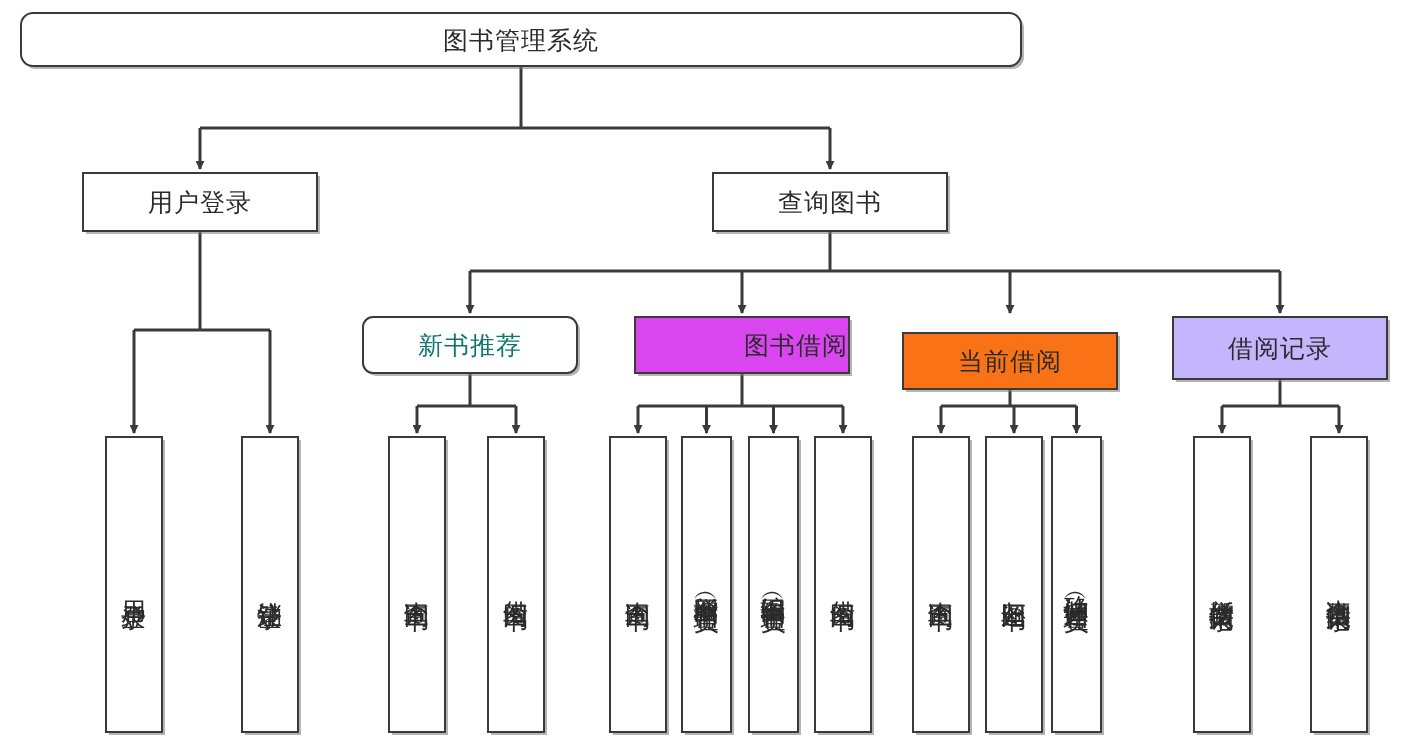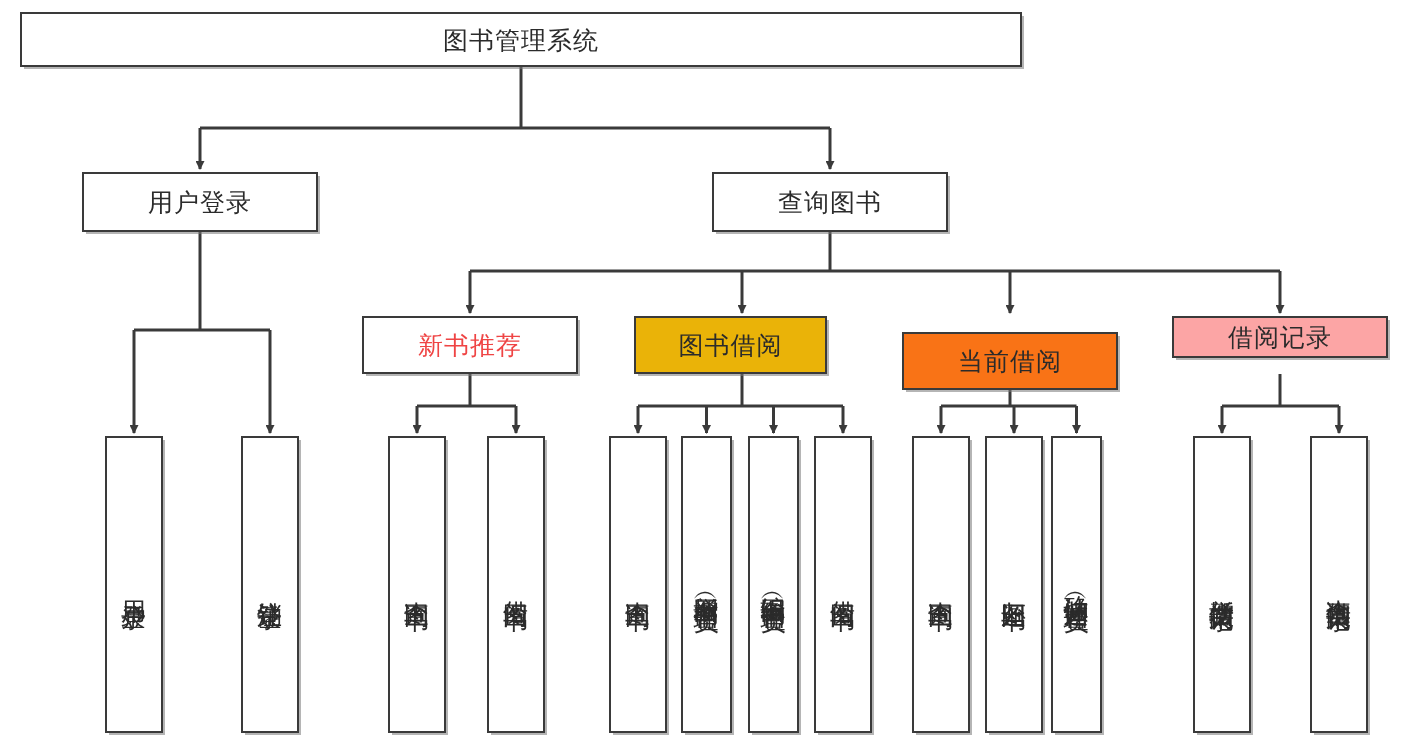--- a/index.html
+++ b/index.html
@@ -107,39 +107,39 @@
         <line x1="941" y1="406" x2="941" y2="433" stroke="#3a3a3a" stroke-width="3" marker-end="url(#arrowhead)"></line>
         <line x1="1014" y1="406" x2="1014" y2="433" stroke="#3a3a3a" stroke-width="3" marker-end="url(#arrowhead)"></line>
         <line x1="1076.5" y1="406" x2="1076.5" y2="433" stroke="#3a3a3a" stroke-width="3" marker-end="url(#arrowhead)"></line>
         <line x1="1280" y1="374" x2="1280" y2="406" stroke="#3a3a3a" stroke-width="3"></line>
         <line x1="1222" y1="406" x2="1339" y2="406" stroke="#3a3a3a" stroke-width="3"></line>
         <line x1="1222" y1="406" x2="1222" y2="433" stroke="#3a3a3a" stroke-width="3" marker-end="url(#arrowhead)"></line>
         <line x1="1339" y1="406" x2="1339" y2="433" stroke="#3a3a3a" stroke-width="3" marker-end="url(#arrowhead)"></line>
       </g>
   </svg>
   <div id="node-layer">
-      <div class="node horiz" style="left: 20px; top: 12px; width: 1002px; height: 55px; border-color: rgb(58, 58, 58); background: rgb(255, 255, 255); color: rgb(43, 43, 43);">
+      <div class="node horiz" style="left: 20px; top: 12px; width: 1002px; height: 55px; border-color: rgb(58, 58, 58); background: rgb(255, 255, 255); color: rgb(43, 43, 43); border-radius: 13px;">
         <span class="label">图书管理系统</span>
       </div>
       <div class="node horiz" style="left: 82px; top: 172px; width: 236px; height: 60px; border-color: rgb(58, 58, 58); background: rgb(255, 255, 255); color: rgb(43, 43, 43);">
         <span class="label">用户登录</span>
       </div>
       <div class="node horiz" style="left: 712px; top: 172px; width: 236px; height: 60px; border-color: rgb(58, 58, 58); background: rgb(255, 255, 255); color: rgb(43, 43, 43);">
         <span class="label">查询图书</span>
       </div>
-      <div class="node horiz" style="left: 362px; top: 316px; width: 216px; height: 58px; border-color: rgb(58, 58, 58); background: rgb(255, 255, 255); color: #ef4444;">
+      <div class="node horiz" style="left: 362px; top: 316px; width: 216px; height: 58px; border-color: rgb(58, 58, 58); background: rgb(255, 255, 255); color: #0f766e; border-radius: 11px;">
         <span class="label">新书推荐</span>
       </div>
-      <div class="node horiz" style="left: 634px; top: 316px; width: 193px; height: 58px; border-color: rgb(58, 58, 58); background: #eab308; color: rgb(43, 43, 43);">
+      <div class="node horiz" style="left: 634px; top: 316px; width: 216px; height: 58px; border-color: rgb(58, 58, 58); background: #d946ef; color: rgb(43, 43, 43); justify-content: flex-end;">
         <span class="label">图书借阅</span>
       </div>
       <div class="node horiz" style="left: 902px; top: 332px; width: 216px; height: 58px; border-color: rgb(58, 58, 58); background: #f97316; color: rgb(43, 43, 43);">
         <span class="label">当前借阅</span>
       </div>
-      <div class="node horiz" style="left: 1172px; top: 316px; width: 216px; height: 42px; border-color: rgb(58, 58, 58); background: #fca5a5; color: rgb(43, 43, 43);">
+      <div class="node horiz" style="left: 1172px; top: 316px; width: 216px; height: 64px; border-color: rgb(58, 58, 58); background: #c4b5fd; color: rgb(43, 43, 43);">
         <span class="label">借阅记录</span>
       </div>
       <div class="node vert" style="left: 105px; top: 436px; width: 58px; height: 297px; border-color: rgb(58, 58, 58); background: rgb(255, 255, 255); color: rgb(43, 43, 43);">
         <span class="label">用户登录</span>
       </div>
       <div class="node vert" style="left: 241px; top: 436px; width: 58px; height: 297px; border-color: rgb(58, 58, 58); background: rgb(255, 255, 255); color: rgb(43, 43, 43);">
         <span class="label">注销登录</span>
       </div>
       <div class="node vert" style="left: 388px; top: 436px; width: 58px; height: 297px; border-color: rgb(58, 58, 58); background: rgb(255, 255, 255); color: rgb(43, 43, 43);">
         <span class="label">查询图书</span>

